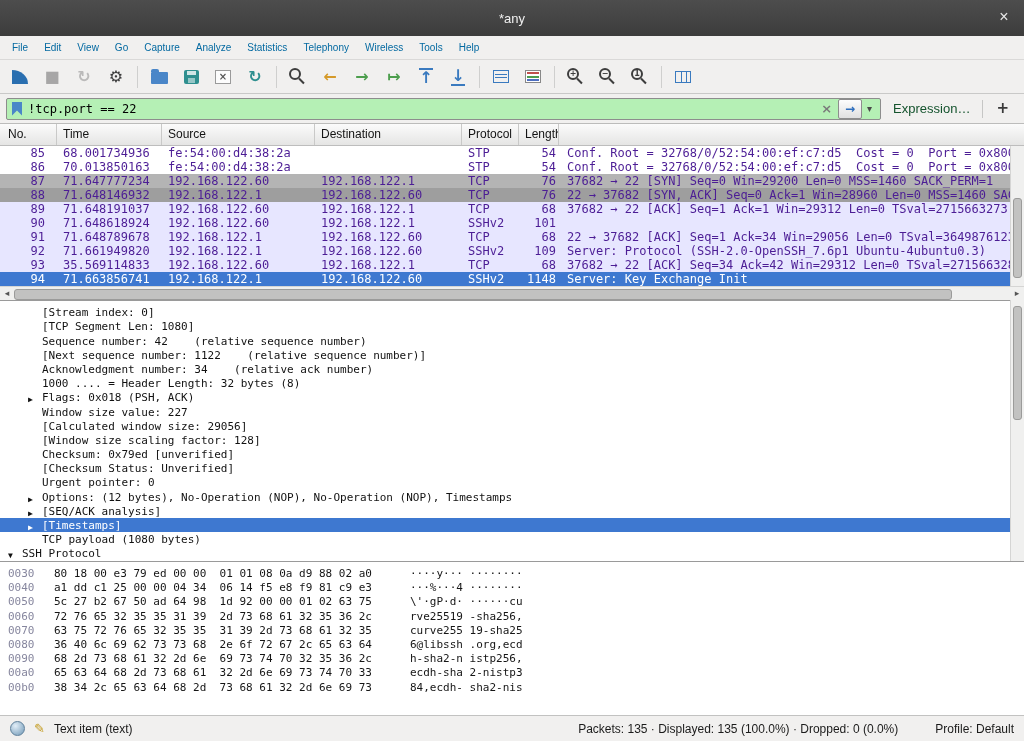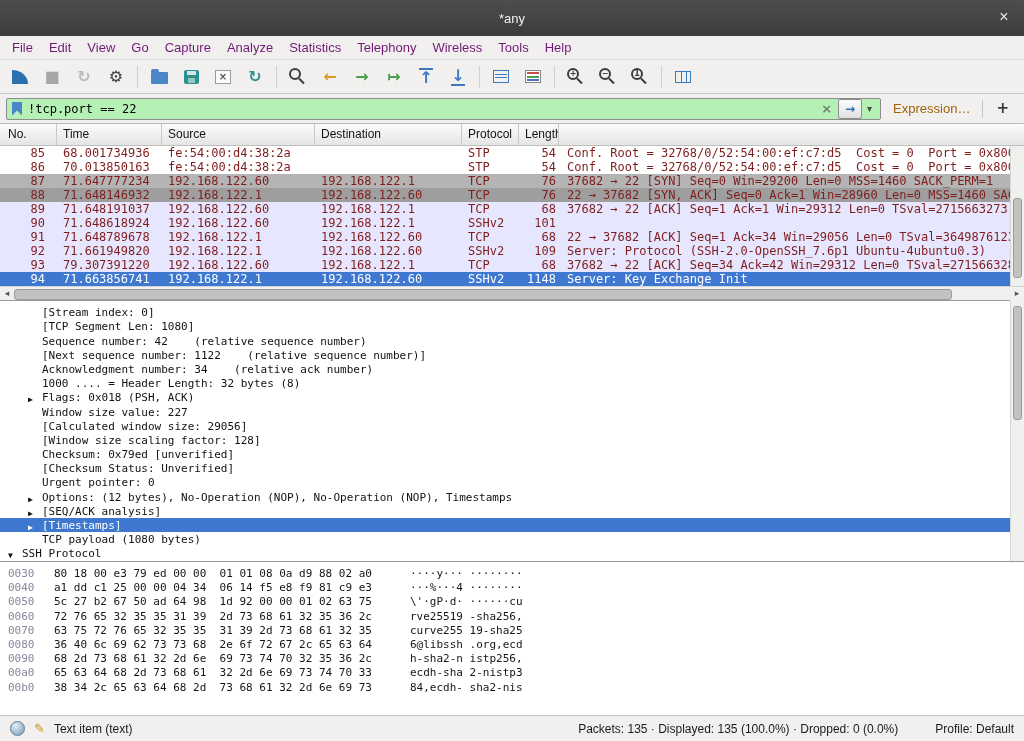--- a/index.html
+++ b/index.html
@@ -8,21 +8,21 @@
 
   
   .titlebar{position:absolute;left:0;top:0;width:100%;height:36px;
     background:linear-gradient(#4d4d4d,#3c3c3c);display:flex;align-items:center;justify-content:center;}
   .title{color:#f0f0f0;font-size:13px;}
   .close{position:absolute;right:10px;top:7px;color:#e8e8e8;font-size:16px;line-height:20px;width:20px;text-align:center;}
 
   
   .menubar{position:absolute;left:0;top:36px;width:100%;height:24px;background:#f1f0ef;
     border-bottom:1px solid #dad9d8;display:flex;align-items:center;padding-left:4px;box-sizing:border-box;}
-  .menu-item{font-size:13px;color:#701a75;padding:0 8px;}
+  .menu-item{font-size:10px;color:#0369a1;padding:0 8px;}
 
   
   .toolbar{position:absolute;left:0;top:60px;width:100%;height:34px;background:#f1f0ef;
     border-bottom:1px solid #c9c9c8;display:flex;align-items:center;padding-left:4px;box-sizing:border-box;}
   .tb-btn{width:30px;height:28px;display:flex;align-items:center;justify-content:center;margin:0 1px;border-radius:3px;}
   .tb-btn.disabled{opacity:.55;}
   .tb-sep{width:1px;height:22px;background:#cfcfce;margin:0 5px;}
   .ic-glyph{font:bold 16px/1 "DejaVu Sans",sans-serif;}
   .bar-top{border-top:2px solid currentColor;}
   .bar-bottom{border-bottom:2px solid currentColor;}
@@ -55,35 +55,35 @@
   .filter-field{flex:1;height:22px;border:1px solid #8d8d8d;border-radius:2px;display:flex;align-items:center;
     padding:0 3px;box-sizing:border-box;}
   .bookmark{width:10px;height:14px;background:#4a86c8;clip-path:polygon(0 0,100% 0,100% 100%,50% 64%,0 100%);
     margin:0 6px 0 2px;flex:none;}
   .ftext{flex:1;font:12px "DejaVu Sans Mono",monospace;color:#000;white-space:pre;overflow:hidden;}
   .fclear{color:#7a7a7a;font:bold 13px/1 "DejaVu Sans",sans-serif;padding:0 6px;flex:none;}
   .fapply{width:22px;height:18px;border:1px solid #8d8d8d;border-radius:2px;
     background:linear-gradient(#fdfdfd,#e0e0e0);display:flex;align-items:center;justify-content:center;flex:none;}
   .fapply-arrow{color:#2f6fbe;font:bold 12px/1 "DejaVu Sans",sans-serif;}
   .fdrop{color:#4a4a4a;font-size:10px;padding:0 5px;flex:none;}
-  .fexpr{font-size:13px;color:#a16207;padding:0 8px;flex:none;}
+  .fexpr{font-size:13px;color:#14532d;padding:0 8px;flex:none;}
   .fsep{width:1px;height:18px;background:#c6c6c5;flex:none;}
   .fadd{font:bold 15px/1 "DejaVu Sans",sans-serif;color:#3a3a3a;padding:0 9px;flex:none;}
 
   
   .plheader{position:absolute;left:0;top:124px;width:100%;height:22px;
     background:linear-gradient(#fbfbfb,#e5e5e4);border-bottom:1px solid #bdbdbd;display:flex;
     box-sizing:border-box;font-size:12px;color:#141414;}
   .hc{border-right:1px solid #c9c9c8;line-height:21px;padding-left:6px;box-sizing:border-box;
     white-space:nowrap;overflow:hidden;flex:none;}
   .c-no{width:57px;} .c-time{width:105px;} .c-src{width:153px;} .c-dst{width:147px;}
   .c-proto{width:57px;} .c-len{width:40px;} .c-info{flex:1;}
   .hc.c-no{padding-left:8px;}
   .plbody{position:absolute;left:0;top:146px;width:100%;height:140px;background:#fff;overflow:hidden;}
-  .plrow{display:flex;height:14px;font:12px/14px "DejaVu Sans Mono",monospace;color:#7f1d1d;}
+  .plrow{display:flex;height:14px;font:12px/14px "DejaVu Sans Mono",monospace;color:#4c1d95;}
   .pc{white-space:pre;overflow:hidden;flex:none;box-sizing:border-box;}
   .pc.c-no{text-align:right;padding-right:12px;}
   .pc.c-time,.pc.c-src,.pc.c-dst,.pc.c-proto{padding-left:6px;}
   .pc.c-len{text-align:right;padding-right:3px;}
   .pc.c-info{flex:1;padding-left:8px;padding-right:16px;}
   .plrow.sel{color:#fff;}
 
   
   .vscroll{position:absolute;width:14px;background:#f0f0ef;border-left:1px solid #d5d5d4;box-sizing:border-box;}
   .vs-list{right:0;top:146px;height:140px;}
@@ -323,21 +323,21 @@
         <span class="pc c-no">92</span>
         <span class="pc c-time">71.661949820</span>
         <span class="pc c-src">192.168.122.1</span>
         <span class="pc c-dst">192.168.122.60</span>
         <span class="pc c-proto">SSHv2</span>
         <span class="pc c-len">109</span>
         <span class="pc c-info">Server: Protocol (SSH-2.0-OpenSSH_7.6p1 Ubuntu-4ubuntu0.3)</span>
       </div>
       <div class="plrow" style="background: rgb(231, 230, 255);">
         <span class="pc c-no">93</span>
-        <span class="pc c-time">79.307391220</span>
+        <span class="pc c-time">35.569114833</span>
         <span class="pc c-src">192.168.122.60</span>
         <span class="pc c-dst">192.168.122.1</span>
         <span class="pc c-proto">TCP</span>
         <span class="pc c-len">68</span>
         <span class="pc c-info">37682 → 22 [ACK] Seq=34 Ack=42 Win=29312 Len=0 TSval=2715663288</span>
       </div>
       <div class="plrow sel" style="background: rgb(62, 120, 208);">
         <span class="pc c-no">94</span>
         <span class="pc c-time">71.663856741</span>
         <span class="pc c-src">192.168.122.1</span>

